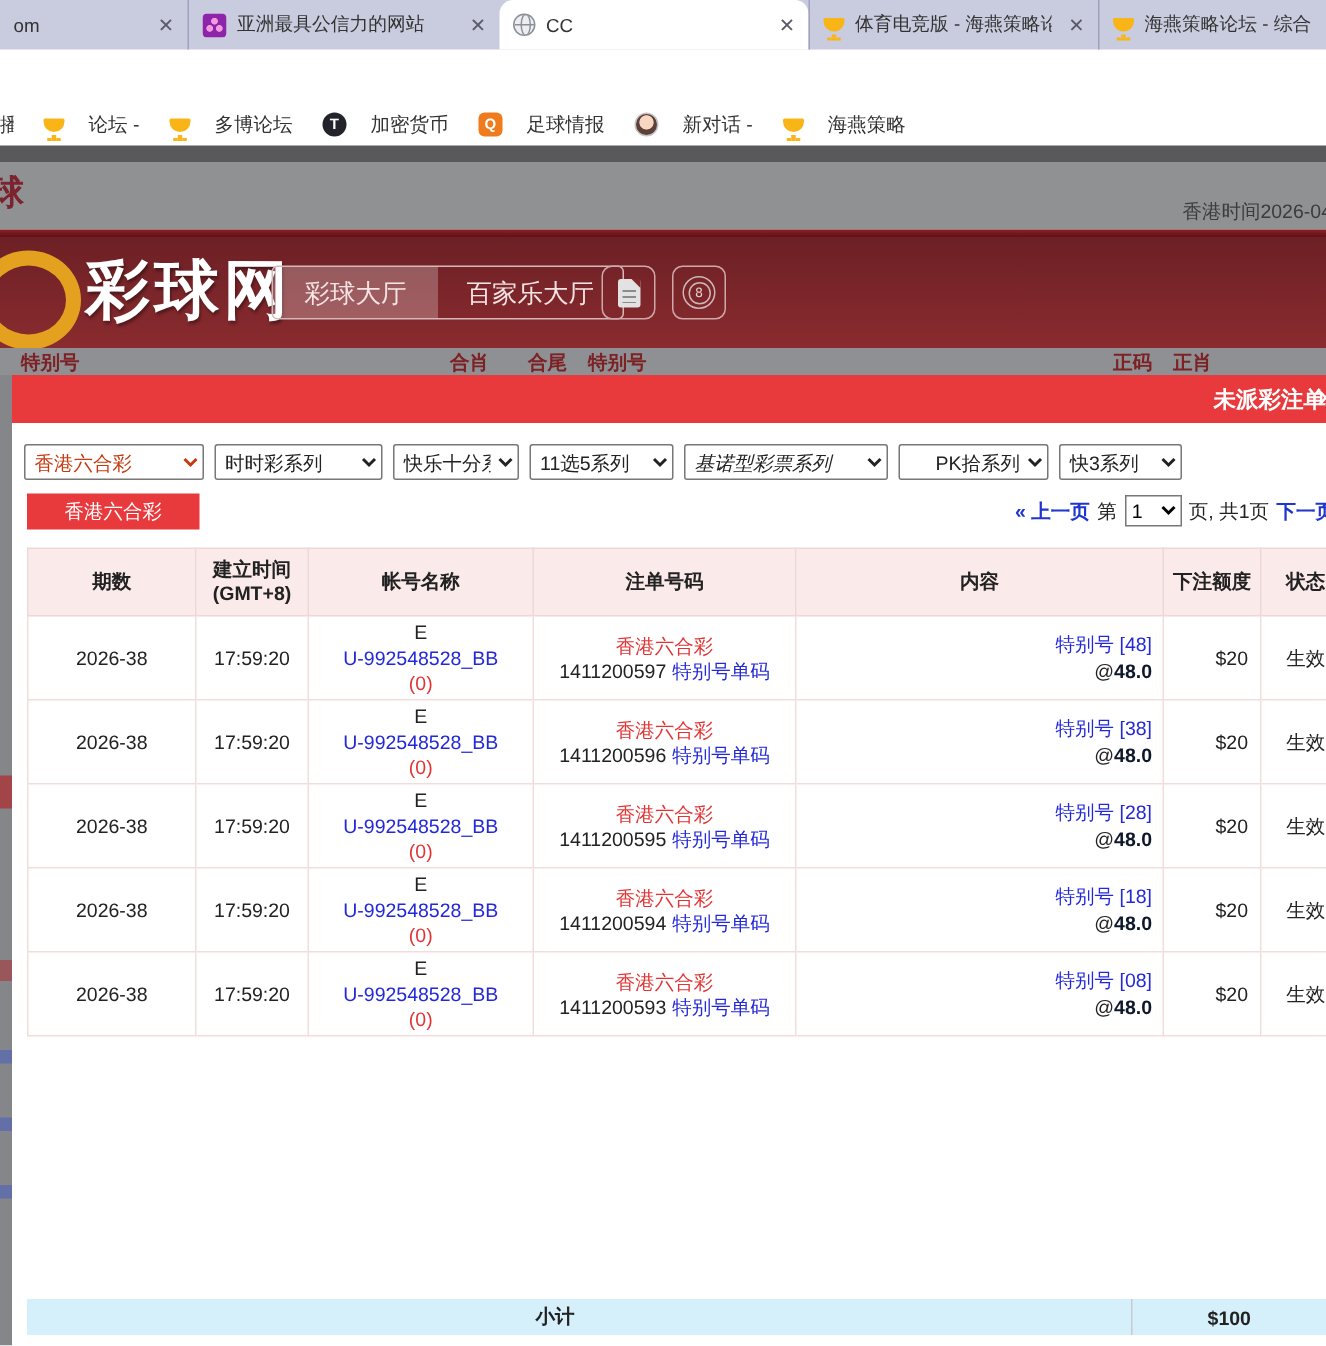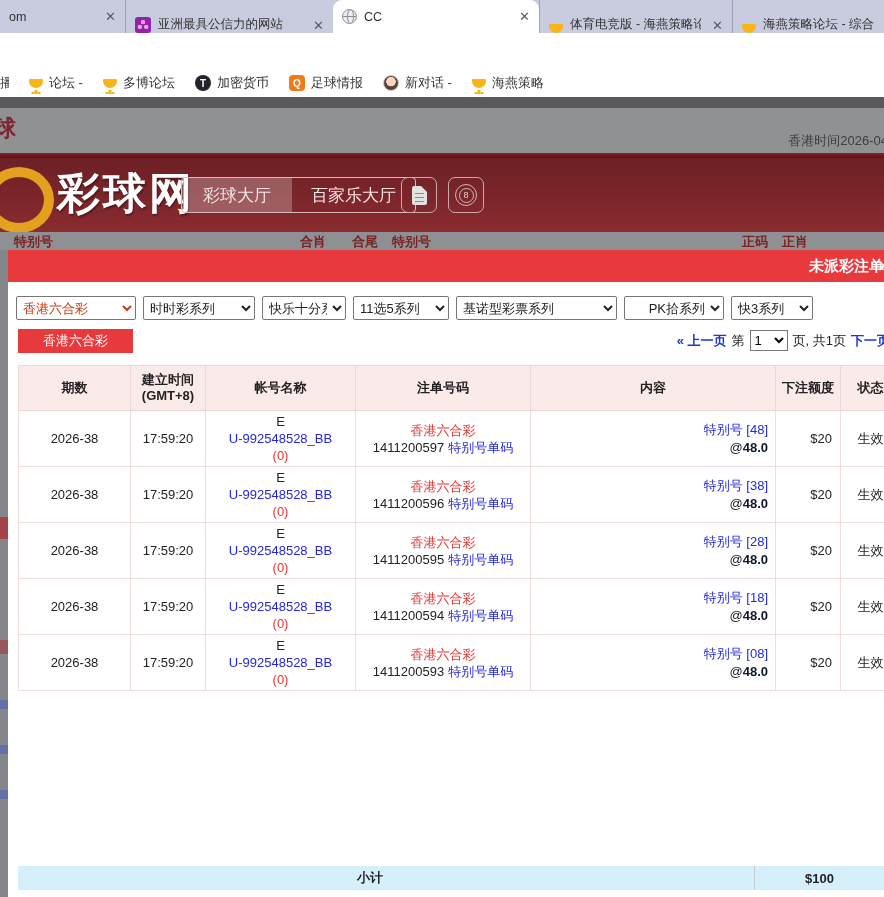--- a/index.html
+++ b/index.html
@@ -5,37 +5,37 @@
   html,body{margin:0;padding:0;}
   body{
     width:884px;height:897px;overflow:hidden;position:relative;background:#fff;
     font-family:"Liberation Sans","DejaVu Sans",sans-serif;color:#222;
   }
   
   .tabstrip{position:absolute;top:0;left:0;width:884px;height:33px;background:#c9cbde;display:flex;align-items:stretch;}
   .tab{box-sizing:border-box;display:flex;align-items:center;gap:7px;padding:0 9px;font-size:12.5px;color:#333;white-space:nowrap;overflow:hidden;}
   .tab .tlabel{overflow:hidden;text-overflow:clip;flex:1 1 auto;}
   .tab .tclose{flex:none;color:#5a5a66;font-size:13px;margin-left:4px;cursor:default;}
-  .tab.sep{border-left:1px solid #9fa1bd;align-items:flex-end;}
+  .tab.sep{border-left:1px solid #9fa1bd;}
   .tab.active{background:#fff;border-radius:9px 9px 0 0;border-left:none;}
   .t1{width:125px;}.t2{width:208px;}.t3{width:206px;}.t4{width:193px;}.t5{flex:1;}
   .fav{flex:none;}
   .fav-purple{width:16px;height:16px;border-radius:3px;background:
       radial-gradient(circle at 50% 32%,#f49ae0 2px,rgba(0,0,0,0) 2.5px),
       radial-gradient(circle at 30% 62%,#f49ae0 2px,rgba(0,0,0,0) 2.5px),
       radial-gradient(circle at 70% 62%,#f49ae0 2px,rgba(0,0,0,0) 2.5px),#8e24aa;}
   .fav-globe{width:15px;height:15px;border-radius:50%;background:#eceef2;border:1px solid #8a8f98;position:relative;overflow:hidden;box-sizing:border-box;}
   .fav-globe::before{content:"";position:absolute;top:46%;left:0;right:0;height:1px;background:#8a8f98;}
   .fav-globe::after{content:"";position:absolute;left:30%;top:-1px;bottom:-1px;width:40%;border:1px solid #8a8f98;border-radius:50%;}
   .ic-trophy{position:relative;display:inline-block;width:14px;height:9px;background:#f9b517;border-radius:1px 1px 7px 7px;flex:none;}
   .ic-trophy::after{content:"";position:absolute;left:50%;transform:translateX(-50%);bottom:-4px;width:3px;height:2px;background:#f9b517;
       box-shadow:-3px 2px 0 #f9b517,3px 2px 0 #f9b517,0 2px 0 #f9b517;}
   
   .bookmarks{position:absolute;top:68px;left:0;width:884px;height:30px;display:flex;align-items:center;gap:20px;font-size:13px;color:#333;}
-  .bm{display:flex;align-items:center;gap:6px;cursor:default;}
+  .bm{display:flex;align-items:center;gap:16px;cursor:default;}
   .bm-partial{width:9px;overflow:hidden;flex:none;margin-left:0;color:#333;}
   .ic-tcoin{width:16px;height:16px;border-radius:50%;background:#23232b;color:#fff;display:flex;align-items:center;justify-content:center;flex:none;}
   .ic-tcoin::after{content:"T";font-size:10px;font-weight:bold;}
   .ic-q{width:16px;height:16px;border-radius:4px;background:#f07b1d;color:#fff;display:flex;align-items:center;justify-content:center;flex:none;}
   .ic-q::after{content:"Q";font-size:10px;font-weight:bold;}
   .ic-avatar{width:16px;height:16px;border-radius:50%;border:1px solid #c5c5c5;box-sizing:border-box;flex:none;
       background:radial-gradient(circle at 50% 40%,#f7d6c2 0 4.5px,#5d4037 5px 8px);}
   
   .divbar{position:absolute;top:97px;left:0;width:884px;height:11px;background:#59595c;}
   .grayzone{position:absolute;top:108px;left:0;width:884px;height:45px;background:#909193;}
@@ -68,21 +68,21 @@
   .ls-b2{top:495px;height:9px;background:rgba(58,86,201,.45);}
   .ls-b3{top:540px;height:9px;background:rgba(58,86,201,.45);}
   
   .modal{position:absolute;left:8px;top:250px;width:876px;bottom:0;background:#fff;}
   .modal-head{height:32px;background:#e8393d;display:flex;align-items:center;justify-content:flex-end;position:relative;}
   .modal-title{color:#fff;font-size:15px;font-weight:bold;}
   .modal-close{position:absolute;right:-7px;top:6px;color:#fff;font-size:17px;font-weight:bold;cursor:default;}
   .filters{margin:14px 0 0 8px;display:flex;gap:7px;}
   .filters select{height:24px;font-size:13px;border:1px solid #777;border-radius:2px;background:#fff;color:#222;padding:0 2px;}
   .filters select.red-sel{color:#c63a10;}
-  .f0{width:120px;}.f1{width:112px;}.f2{width:84px;}.f3{width:96px;}.f4{width:161px;}.f5{width:100px;text-align:right;}.f6{width:82px;}
+  .f0{width:120px;}.f1{width:112px;}.f2{width:84px;}.f3{width:96px;}.f4{width:136px;font-style:italic;}.f5{width:100px;text-align:right;}.f6{width:82px;}
   .subrow{position:relative;height:24px;margin-top:9px;}
   .game-tab{position:absolute;left:10px;top:0;background:#e8393d;color:#fff;font-size:13px;padding:3px 25px;cursor:default;}
   .pager{position:absolute;right:-6px;top:1px;display:flex;align-items:center;gap:5px;font-size:13px;color:#222;white-space:nowrap;}
   .pglink{color:#1f35cf;font-weight:bold;cursor:default;}
   .pager select{width:38px;height:21px;font-size:13px;border:1px solid #777;background:#fff;}
   table.bets{border-collapse:collapse;table-layout:fixed;width:882px;margin:12px 0 0 10px;}
   .bets th{background:#fbeaea;border:1px solid #eed7d7;height:42px;font-size:13px;color:#222;font-weight:bold;line-height:16px;}
   .bets td{border:1px solid #f2dddd;height:54px;font-size:13px;text-align:center;background:#fff;vertical-align:middle;line-height:17px;padding:2px 4px;box-sizing:border-box;}
   .blue{color:#2328d8;}
   .redtxt{color:#e23434;}

